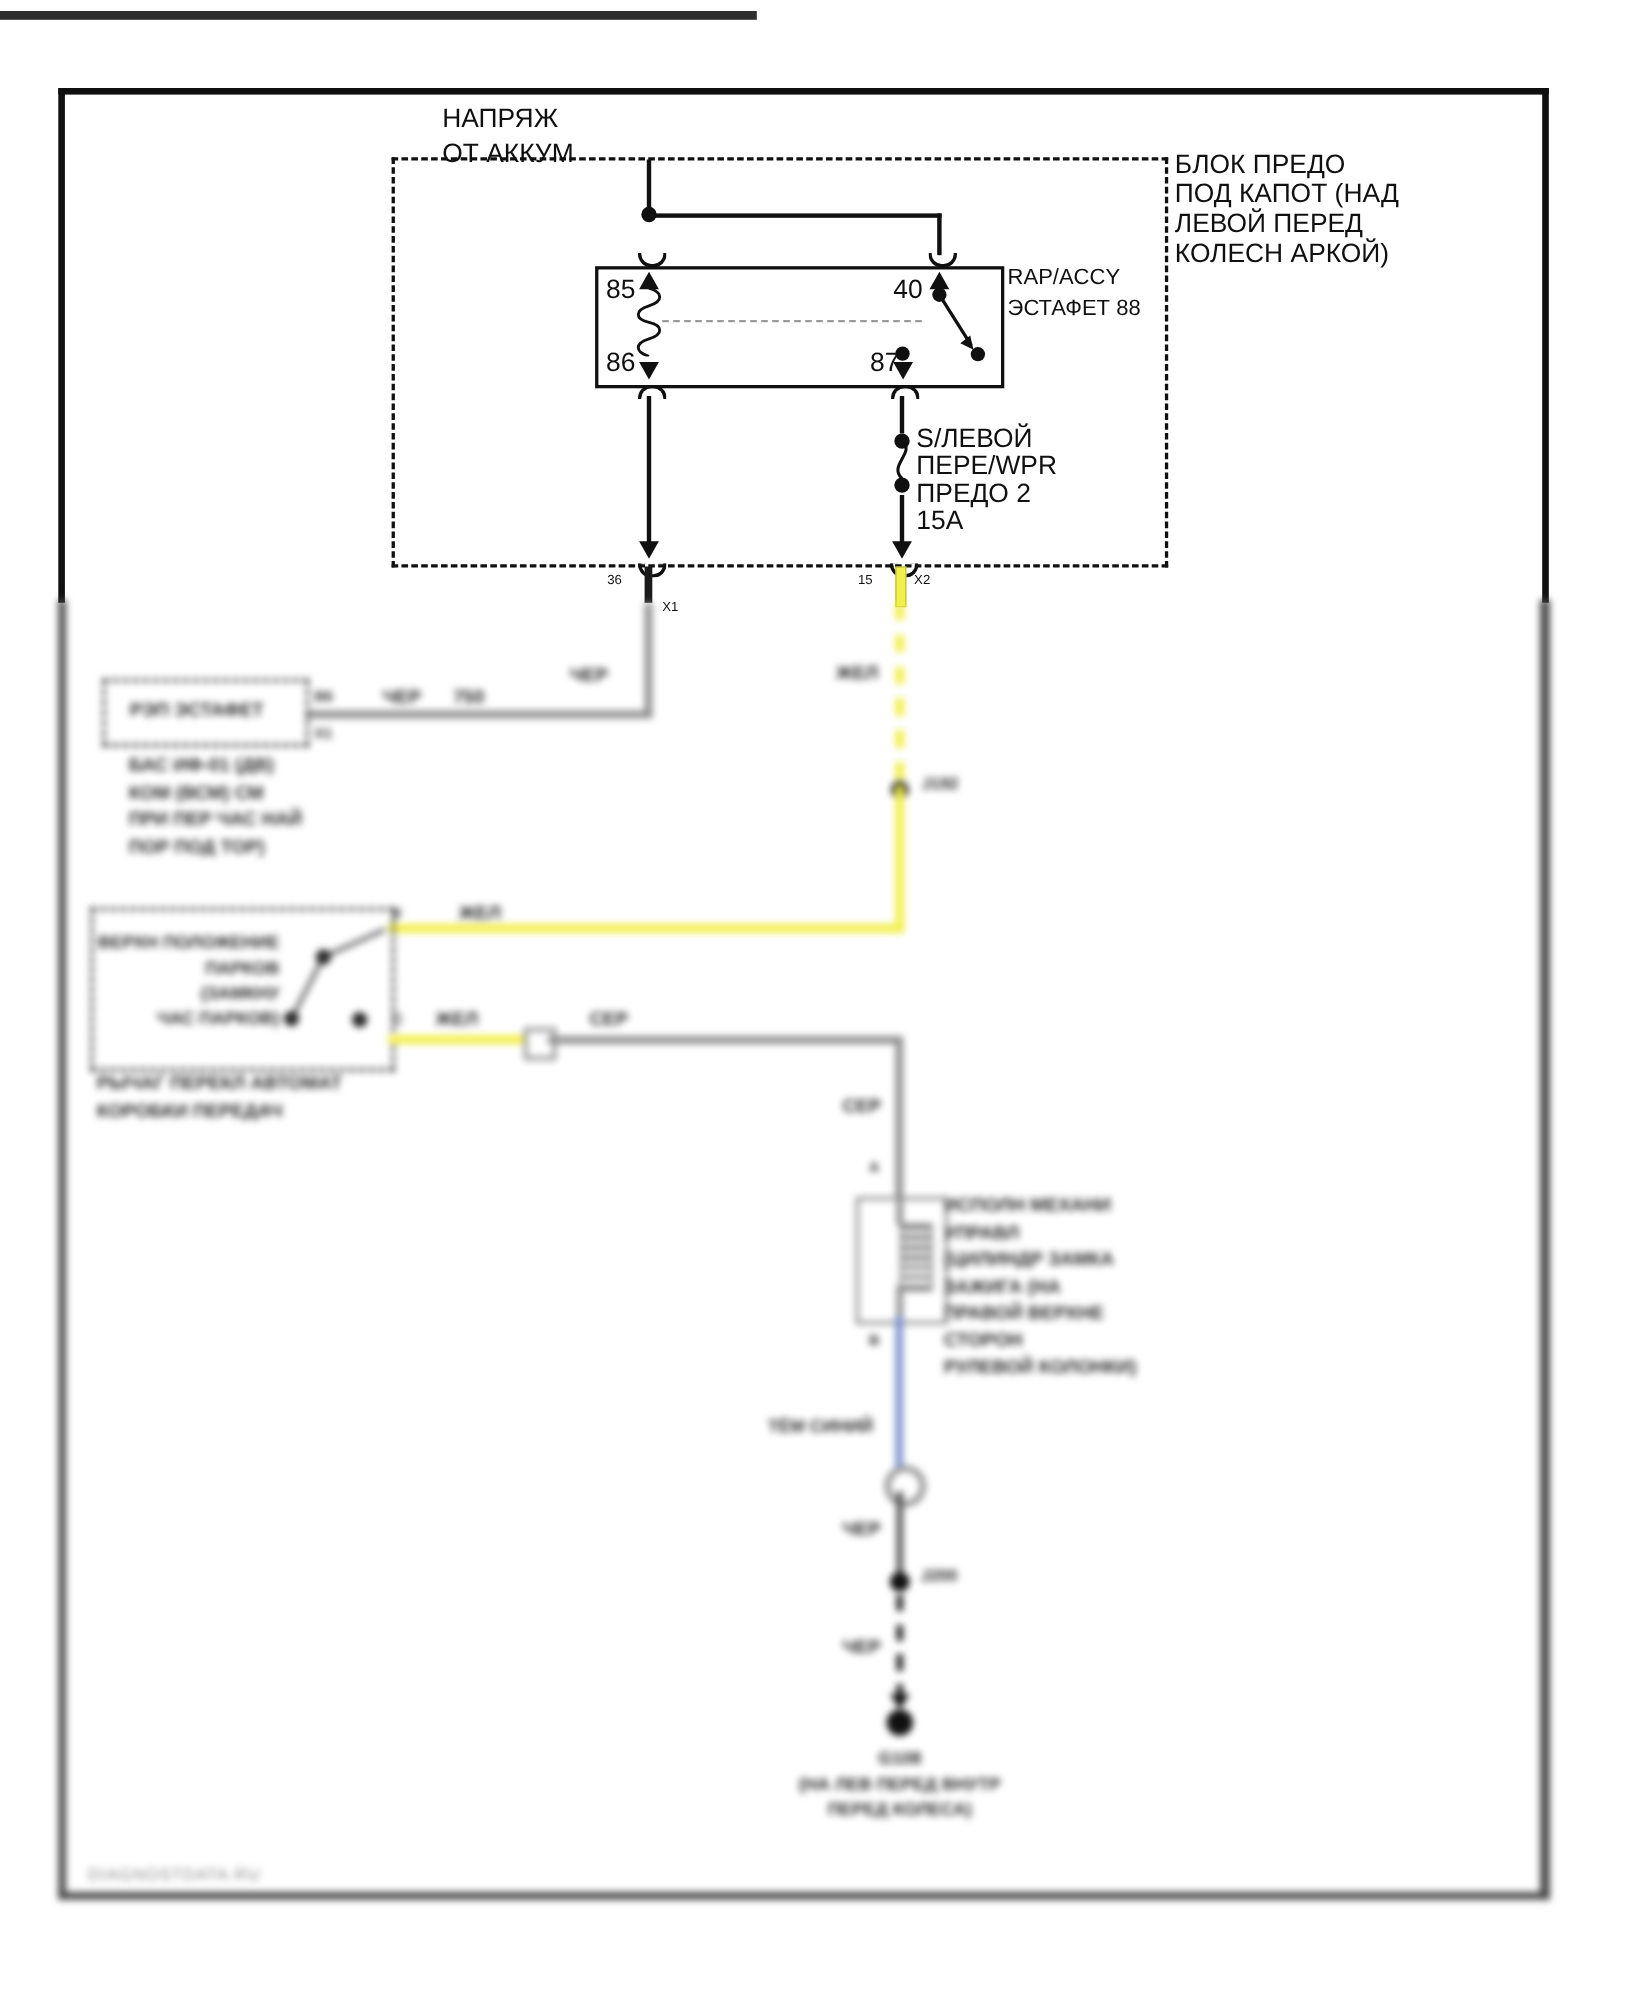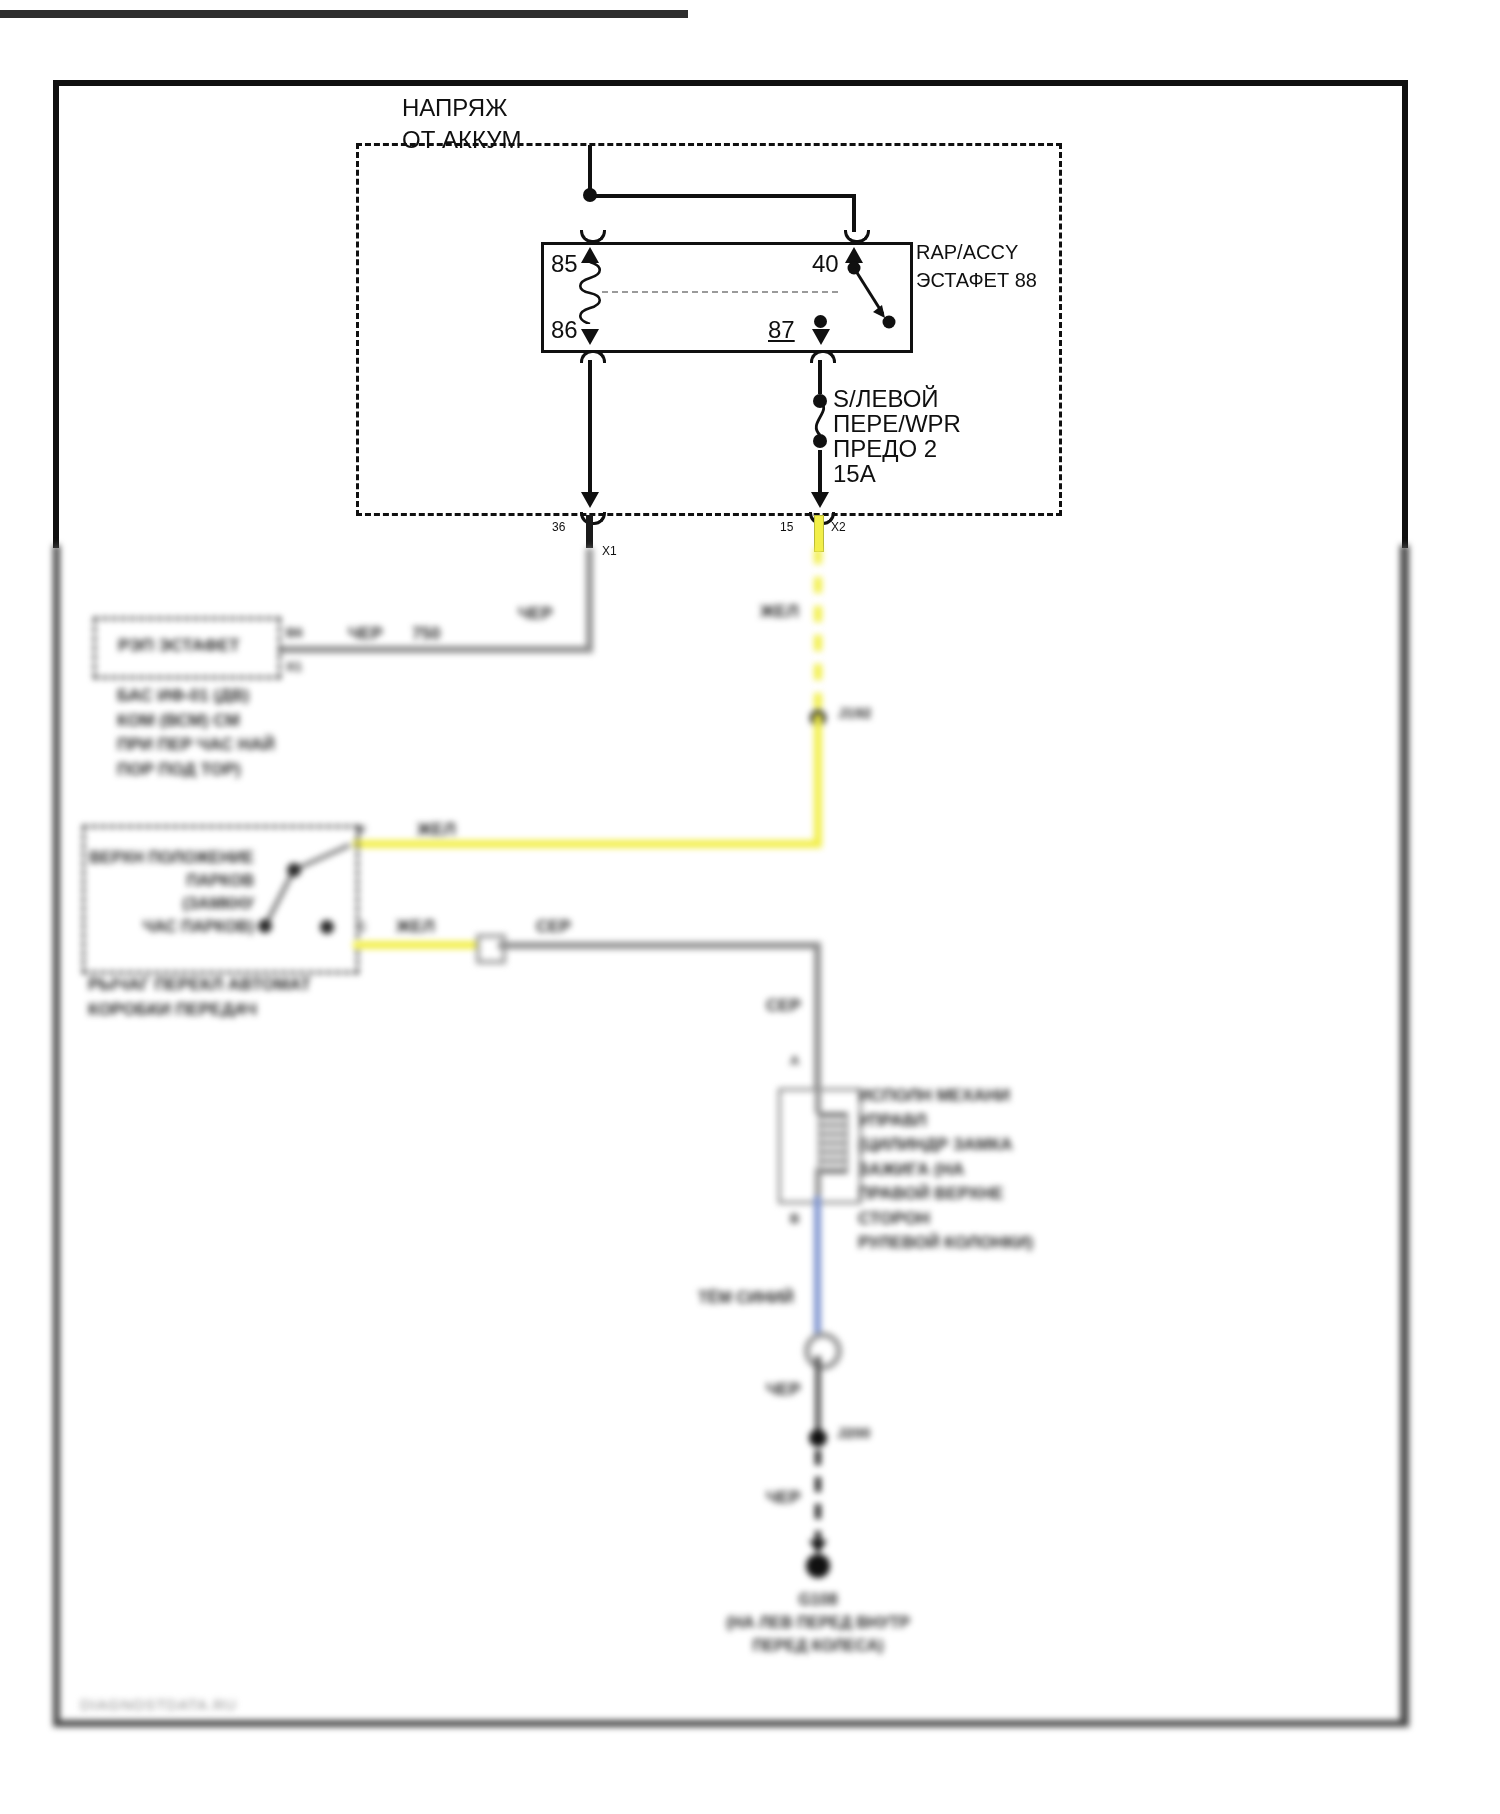--- a/index.html
+++ b/index.html
@@ -31,37 +31,43 @@
   <div class="abs" style="left:53px;top:80px;width:6px;height:468px;background:#101010;"></div>
   <div class="abs" style="left:1402px;top:80px;width:6px;height:468px;background:#101010;"></div>
 
   <div class="t" style="left:402px;top:92px;text-align:left;">
     <span class="lline">НАПРЯЖ</span>
     <span class="lline">ОТ АККУМ</span>
   </div>
 
   <div class="abs" style="left:356px;top:143px;width:700px;height:367px;border:3px dashed #101010;"></div>
 
+  <div class="t" style="left:1068px;top:136px;line-height:27px;">
+    <span class="lline">БЛОК ПРЕДО</span>
+    <span class="lline">ПОД КАПОТ (НАД</span>
+    <span class="lline">ЛЕВОЙ ПЕРЕД</span>
+    <span class="lline">КОЛЕСН АРКОЙ)</span>
+  </div>
 
   <div class="wire" style="left:588px;top:145px;width:4px;height:49px;"></div>
   <div class="dot" style="left:583px;top:188px;width:14px;height:14px;"></div>
   <div class="wire" style="left:588px;top:194px;width:268px;height:4px;"></div>
   <div class="wire" style="left:852px;top:194px;width:4px;height:38px;"></div>
   <div class="cup-up" style="left:580px;top:230px;"></div>
   <div class="cup-up" style="left:844px;top:230px;"></div>
 
   <div class="abs" style="left:541px;top:242px;width:366px;height:105px;border:3px solid #101010;"></div>
   <div class="t" style="left:916px;top:238px;line-height:28px;font-size:20px;">
     <span class="lline">RAP/ACCY</span>
     <span class="lline">ЭСТАФЕТ 88</span>
   </div>
   <span class="t" style="left:551px;top:248px;">85</span>
   <span class="t" style="left:812px;top:248px;">40</span>
   <span class="t" style="left:551px;top:314px;text-align:center;">86</span>
-  <span class="t" style="left:768px;top:314px;text-decoration:underline;">87</span>
+  <span class="t" style="left:791px;top:314px;">87</span>
 
   <div class="tri-up" style="left:581px;top:247px;"></div>
   <div class="tri-up" style="left:845px;top:247px;"></div>
   <div class="tri-down" style="left:581px;top:329px;"></div>
   <div class="tri-down" style="left:812px;top:329px;"></div>
 
   <svg class="abs" style="left:577px;top:262px;" width="26" height="62" viewBox="0 0 26 62">
     <path d="M13 0 C26 4 26 12 13 16 C0 20 0 28 13 31 C26 34 26 42 13 46 C0 50 0 58 13 62" fill="none" stroke="#101010" stroke-width="2.6"></path>
   </svg>
 

